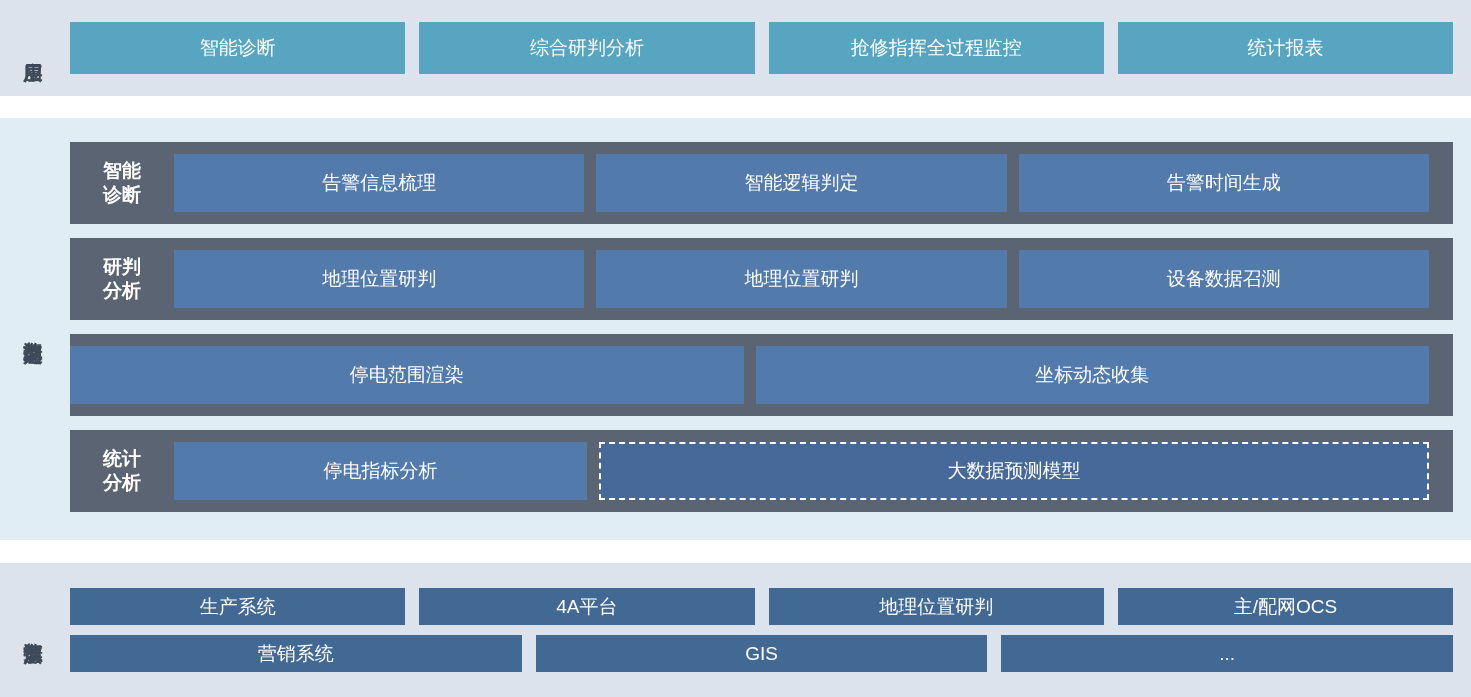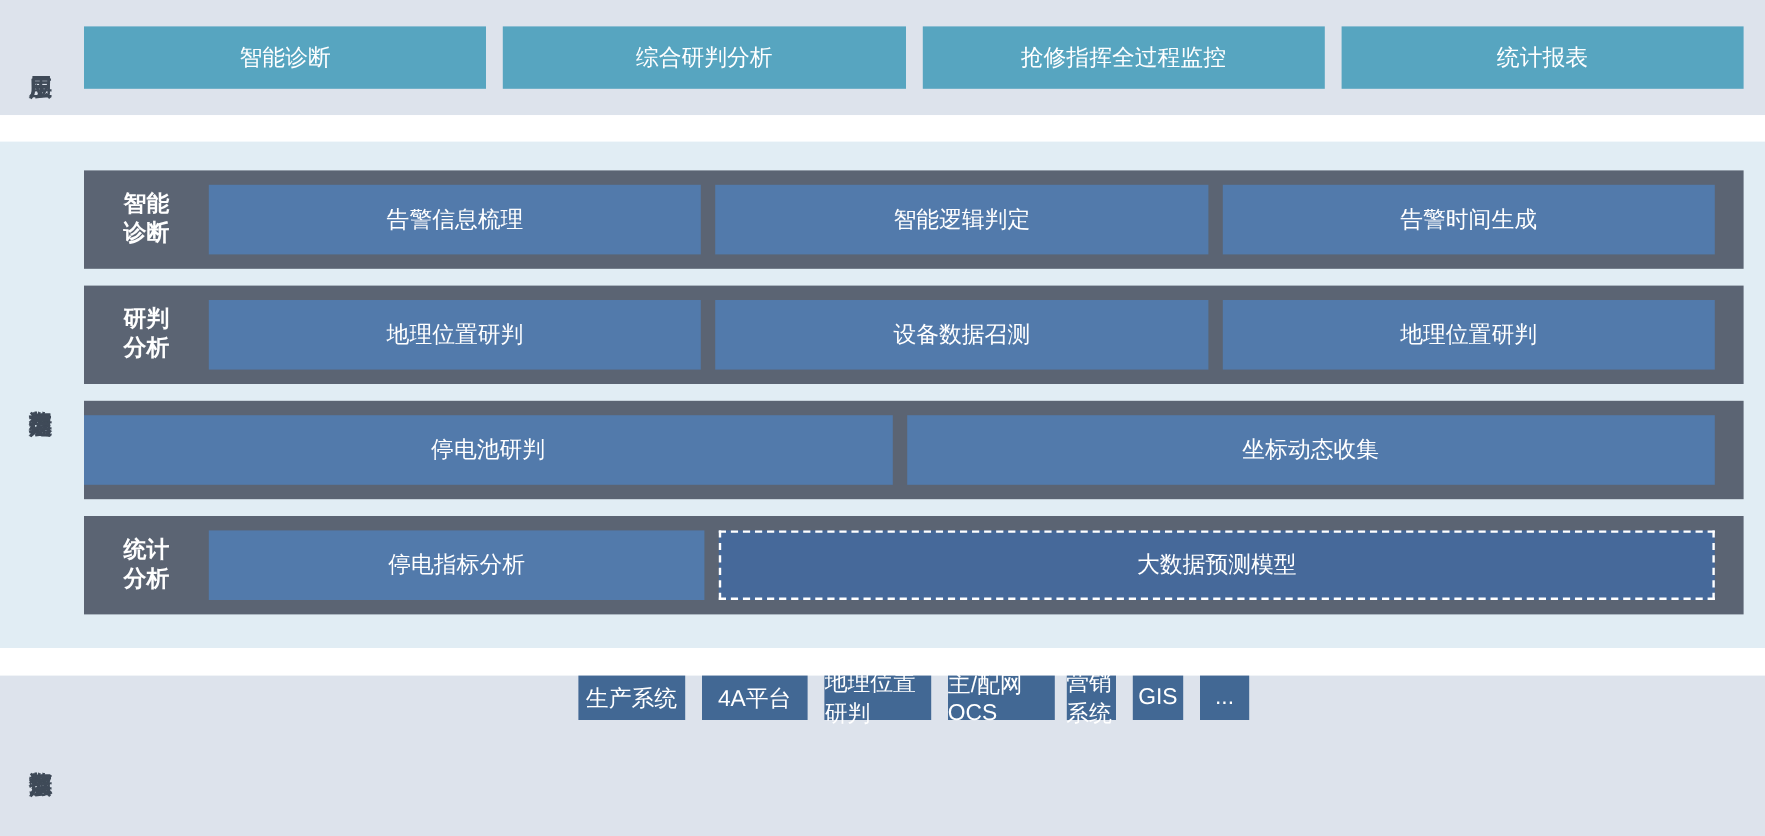--- a/index.html
+++ b/index.html
@@ -139,21 +139,21 @@
     border: 2px dashed #ffffff;
   }
 
   
   .src-layer {
     background: #dde3ec;
     height: 134px;
   }
   .src-layer .layer-body {
     display: flex;
-    flex-direction: row;
+    flex-direction: column;
     justify-content: center;
     gap: 10px;
     padding: 0 18px 0 4px;
     height: 134px;
   }
   .src-row {
     display: flex;
     gap: 14px;
     align-items: stretch;
   }
@@ -213,32 +213,32 @@
         </div>
       </div>
 
       <div class="proc-row">
         <div class="proc-row-label">研判<br>分析</div>
         <div class="proc-cells">
           <div class="proc-cell">
             <span>地理位置研判</span>
           </div>
           <div class="proc-cell">
+            <span>地理位置研判</span>
+          </div>
+          <div class="proc-cell">
             <span>设备数据召测</span>
           </div>
-          <div class="proc-cell">
-            <span>地理位置研判</span>
-          </div>
-        </div>
-      </div>
-
-      <div class="proc-row">
-        <div class="proc-cells">
-          <div class="proc-cell">
-            <span>停电池研判</span>
+        </div>
+      </div>
+
+      <div class="proc-row">
+        <div class="proc-cells">
+          <div class="proc-cell">
+            <span>停电范围渲染</span>
           </div>
           <div class="proc-cell">
             <span>坐标动态收集</span>
           </div>
         </div>
       </div>
 
       <div class="proc-row">
         <div class="proc-row-label">统计<br>分析</div>
         <div class="proc-cells">

